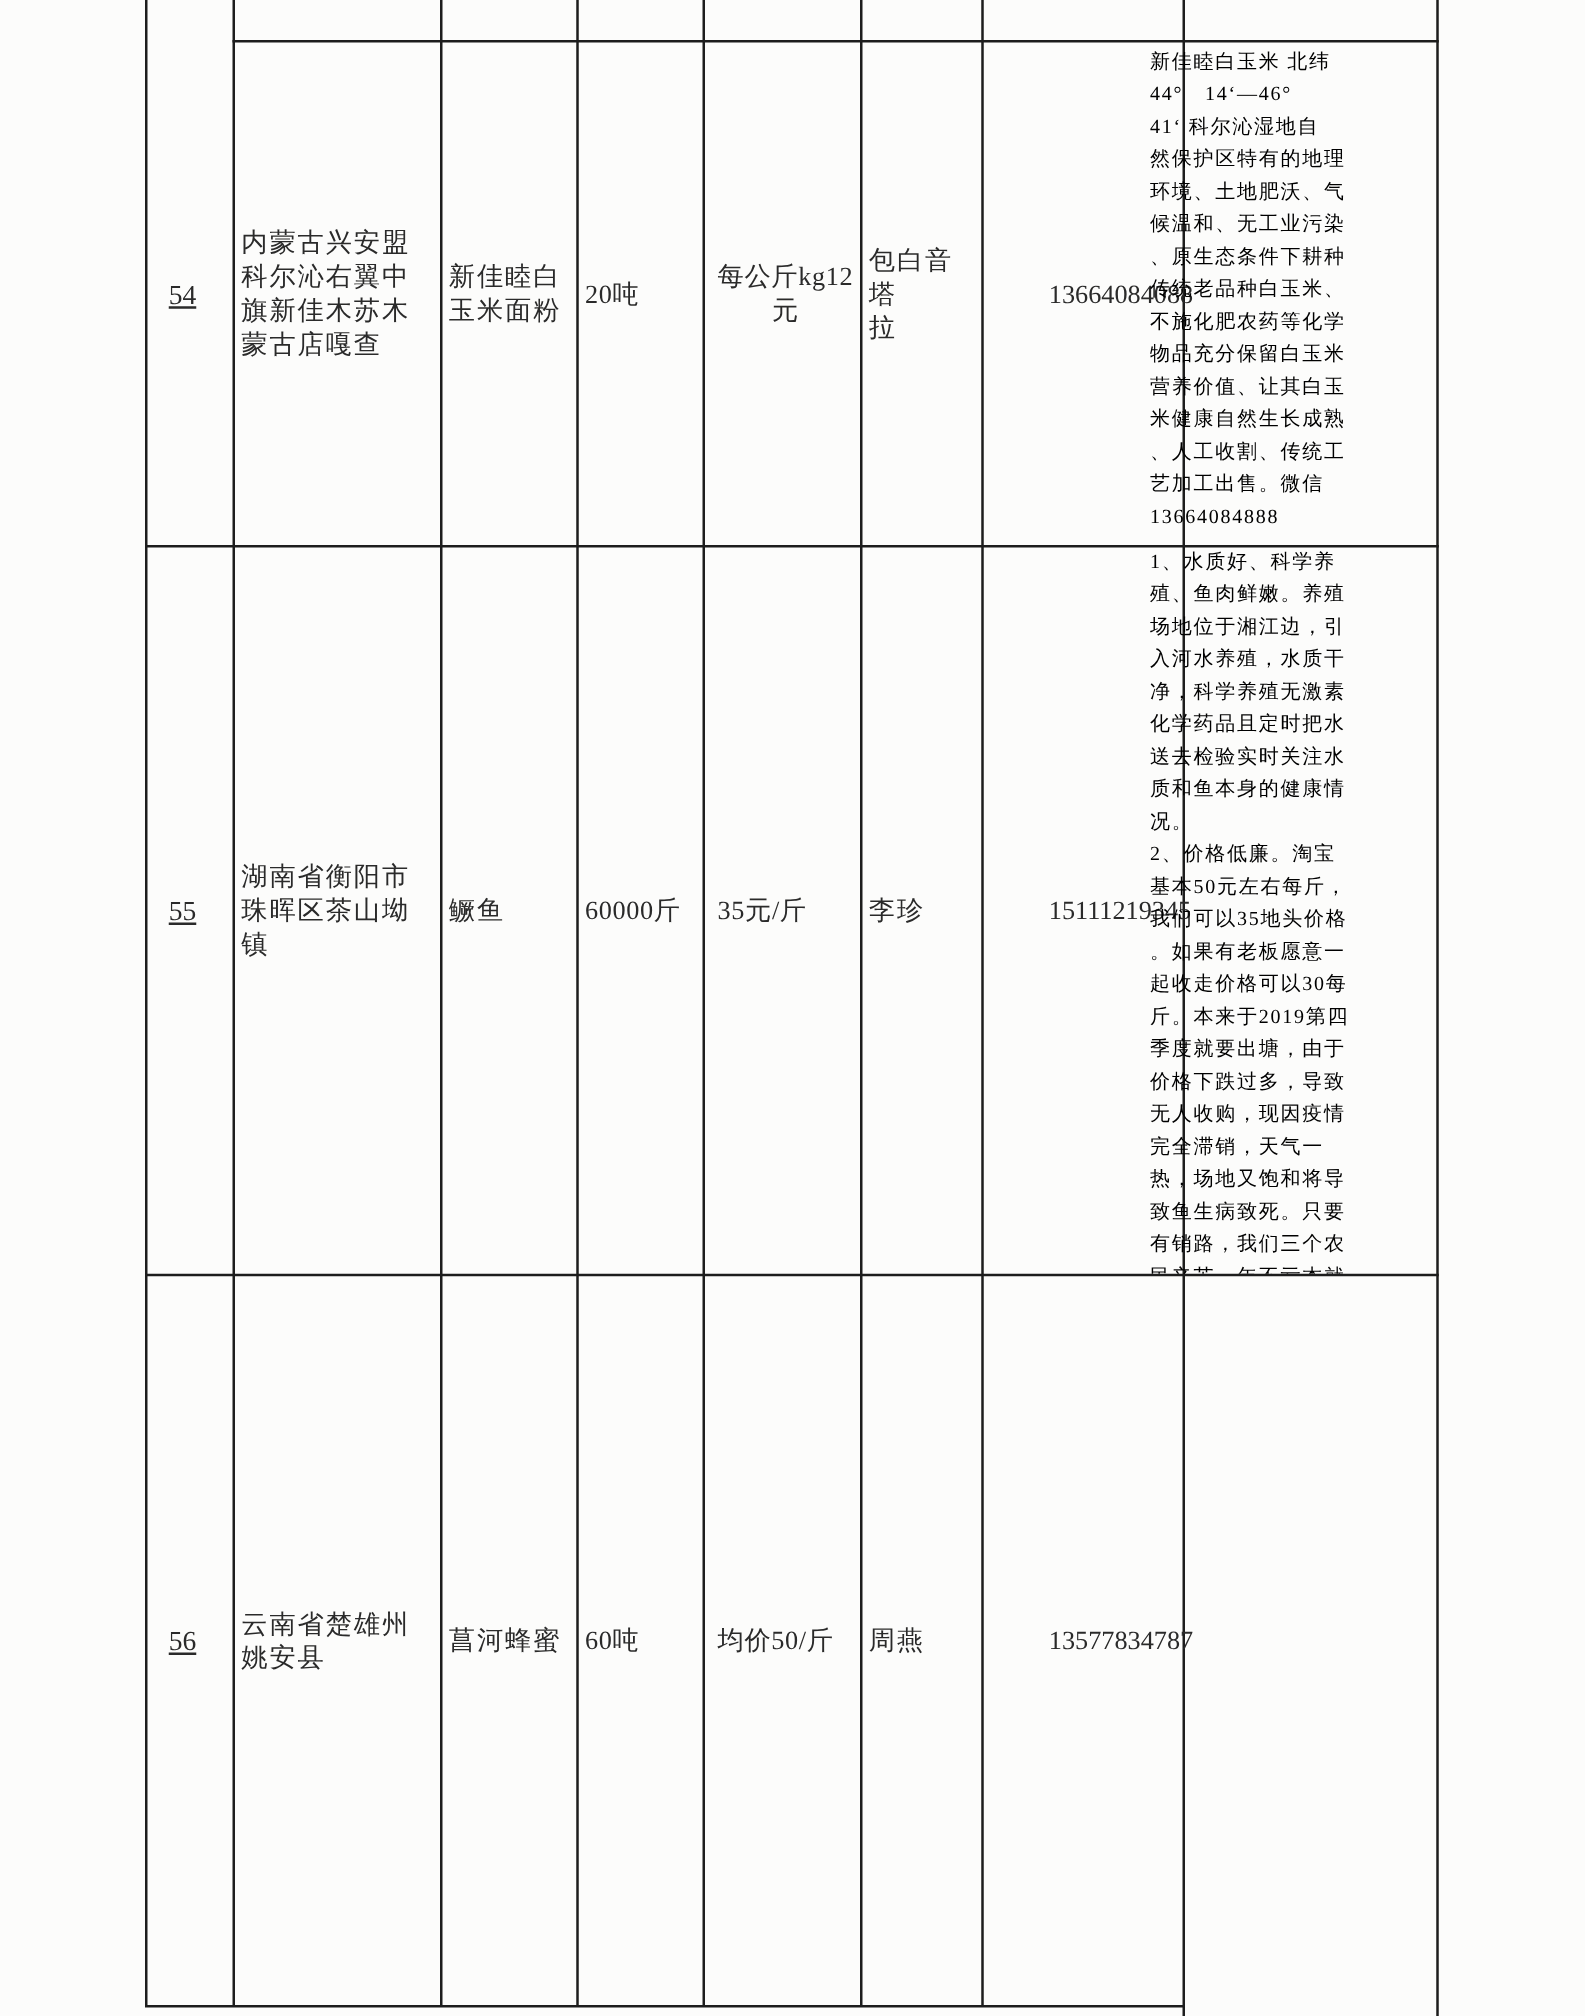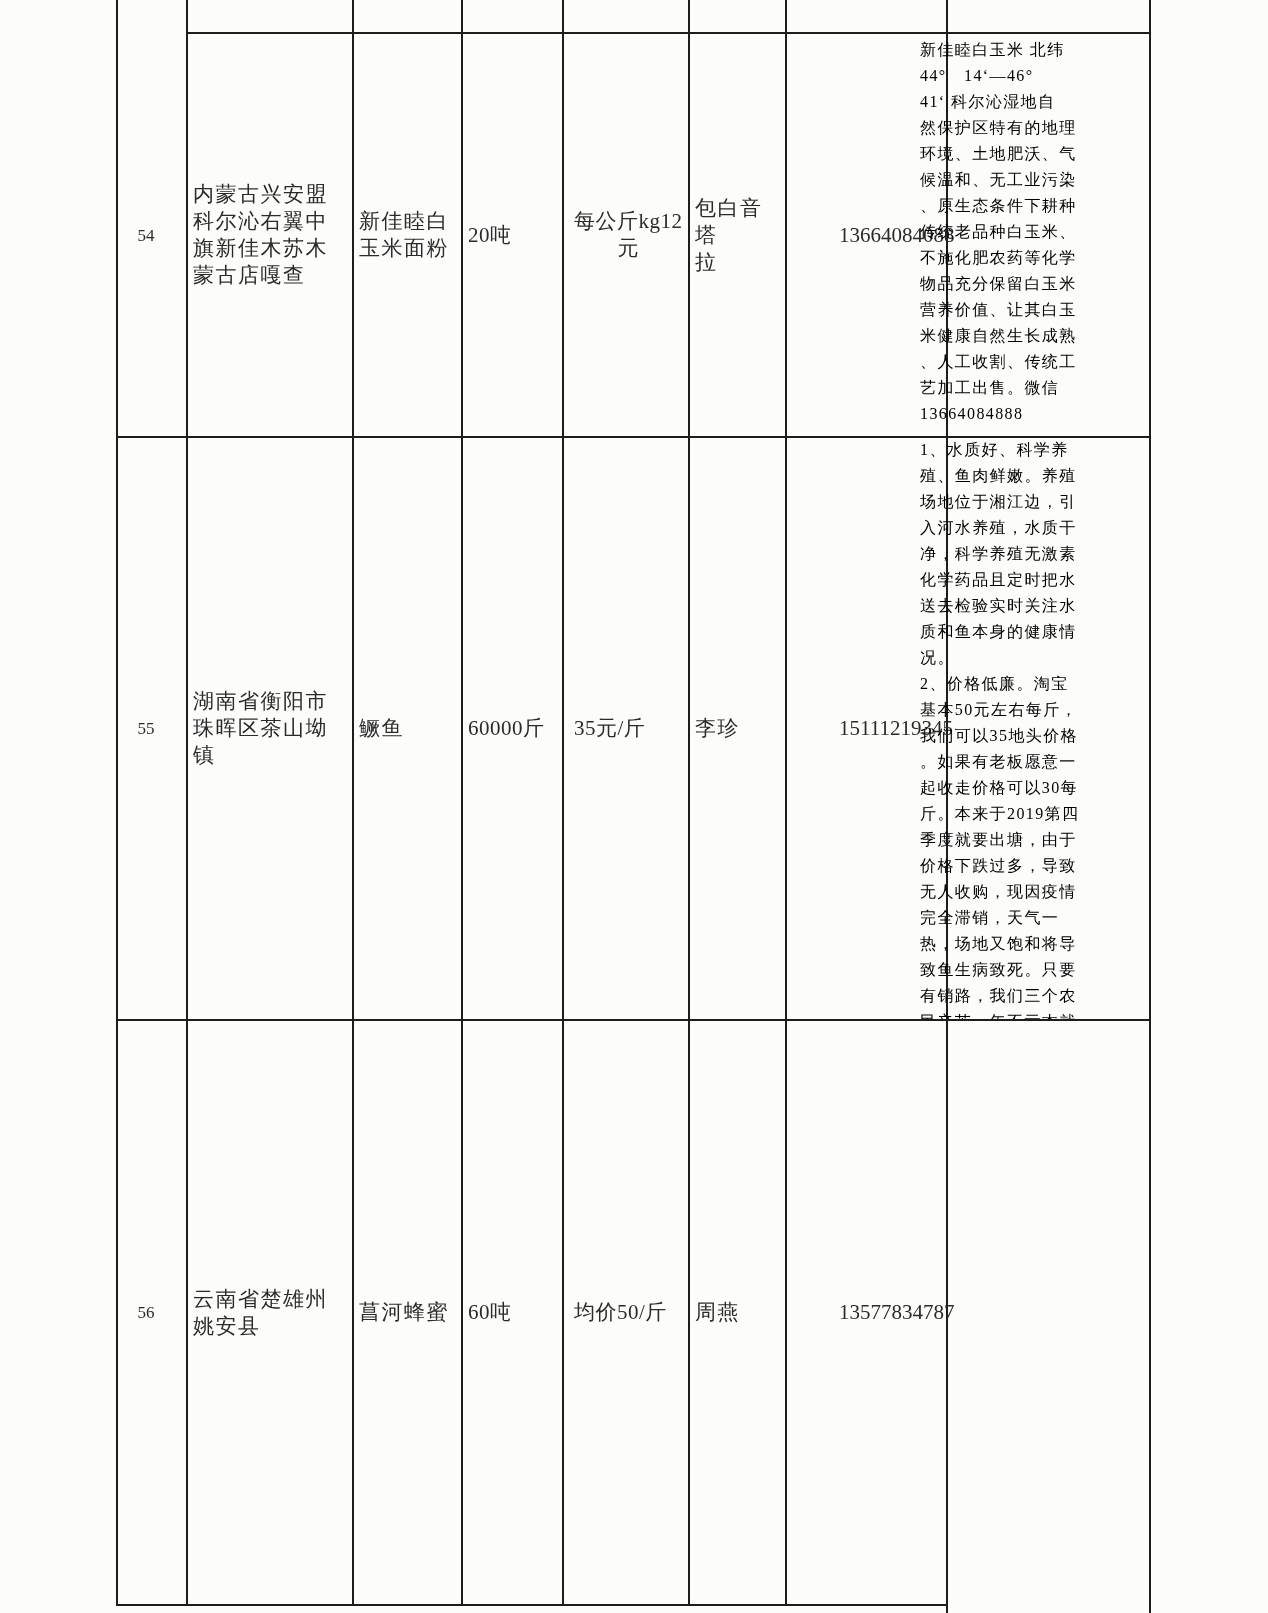--- a/index.html
+++ b/index.html
@@ -14,21 +14,21 @@
   #h-top    { top:32px;   left:186px; width:965px; }
   #h-r5455  { top:436px;  left:116px; width:1035px; }
   #h-r5556  { top:1019px; left:116px; width:1035px; }
   #h-bottom { top:1604px; left:116px; width:832px; }
 
   .cell {
     position:absolute; display:flex; align-items:center;
     color:#2a2a2a; font-size:21px; line-height:27px;
     letter-spacing:1.5px; white-space:pre-line;
   }
-  .c-no      { left:119px; width:54px;  justify-content:center; font-size:17px; letter-spacing:0; }
+  .c-no      { left:119px; width:54px;  justify-content:center; font-size:22px; letter-spacing:0;text-decoration:underline; }
   .c-loc     { left:193px; width:148px; }
   .c-prod    { left:359px; width:100px;text-align:right; }
   .c-qty     { left:468px; width:92px;  letter-spacing:0.5px; }
   .c-price   { left:574px; width:116px; letter-spacing:0.5px;text-align:center; }
   .c-contact { left:695px; width:88px;  }
   .c-phone   { left:791px; width:152px; letter-spacing:0;margin-left:48px; }
   .r54 { top:35px;   height:400px; }
   .r55 { top:439px;  height:579px; }
   .r56 { top:1022px; height:581px; }
 

